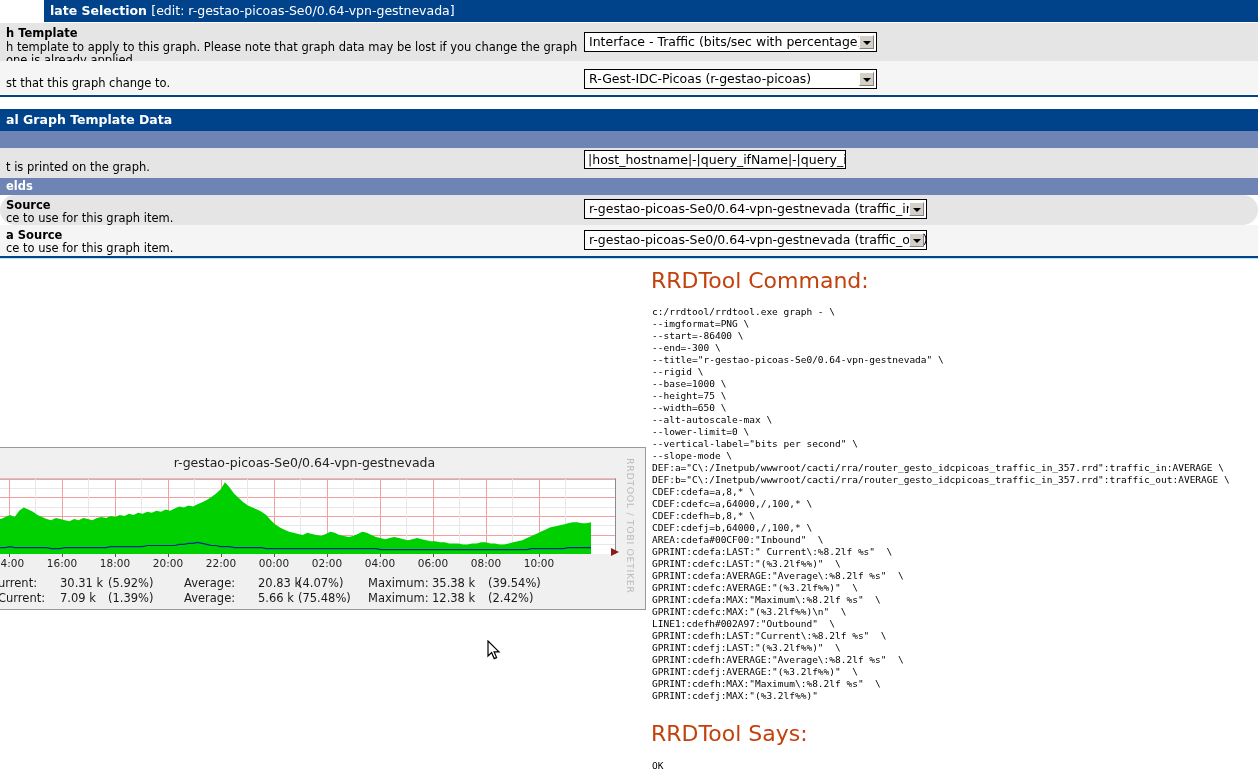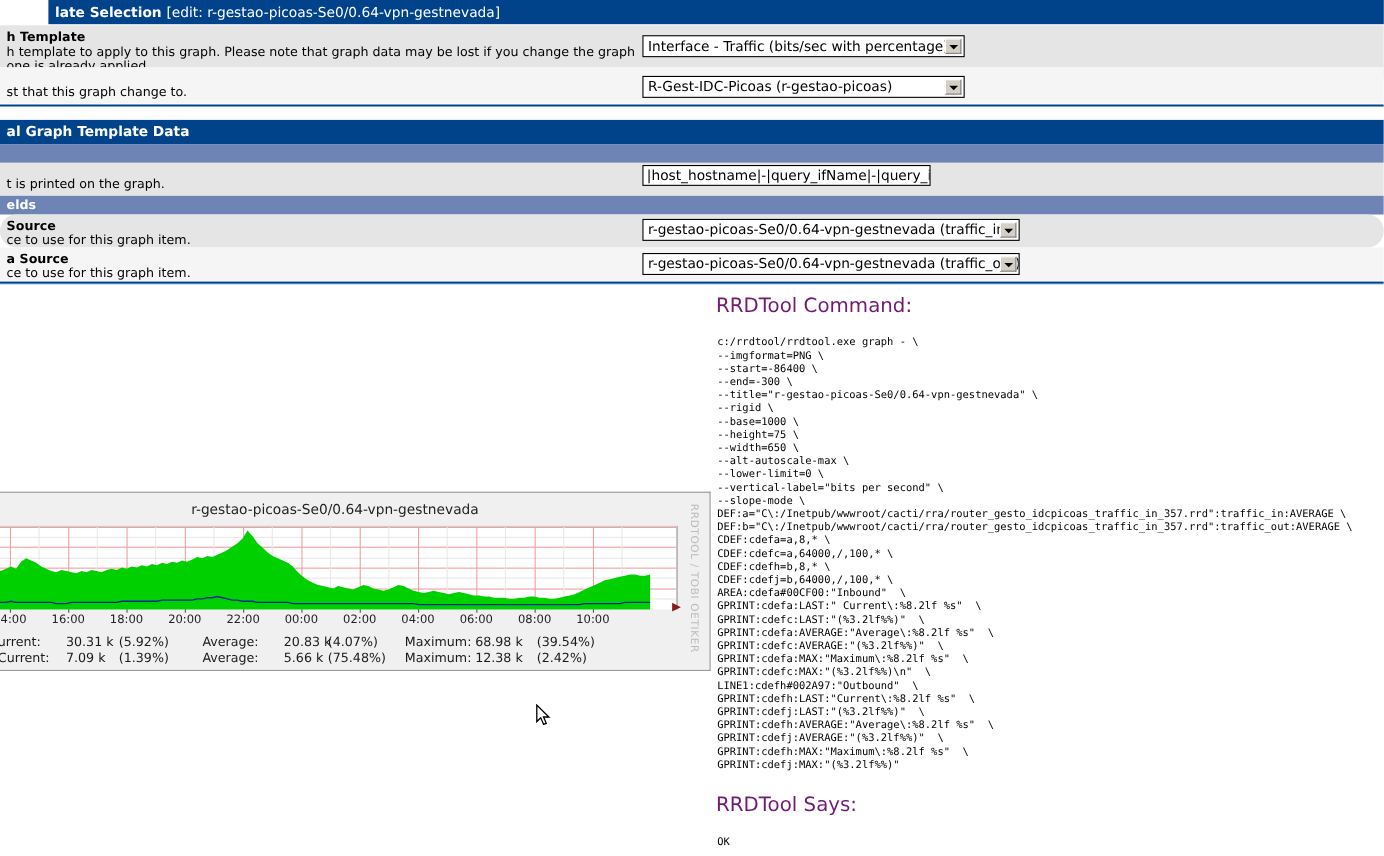--- a/index.html
+++ b/index.html
@@ -202,23 +202,23 @@
     transform: rotate(90deg);
     transform-origin: left top;
     position: absolute;
     left: 11px; top: 0;
     font-style: normal;
   }
 
   
   .h2 {
     position: absolute;
-    font-size: 18px;
+    font-size: 22px;
     font-weight: normal;
-    color: #701a75;
+    color: #c2410c;
     font-family: "DejaVu Sans", sans-serif;
     white-space: nowrap;
   }
   .mono-block {
     position: absolute;
     font-family: "DejaVu Sans Mono", monospace;
     font-size: 9.5px;
     line-height: 12px;
     color: #000000;
     white-space: pre;
@@ -375,21 +375,21 @@
       </div>
 
     <div class="legend-line" style="left:0px; top:128px; width:640px;">
         <span style="left: 0px;">urrent:</span>
         <span style="left: 62px;">30.31 k</span>
         <span style="left: 110px;">(5.92%)</span>
         <span style="left: 186px;">Average:</span>
         <span style="left: 260px;">20.83 k</span>
         <span style="left: 300px;">(4.07%)</span>
         <span style="left: 370px;">Maximum:</span>
-        <span style="left: 434px;">68.98 k</span>
+        <span style="left: 434px;">35.38 k</span>
         <span style="left: 490px;">(39.54%)</span>
       </div>
     <div class="legend-line" style="left:0px; top:143px; width:640px;">
         <span style="left: 0px;">Current:</span>
         <span style="left: 62px;">7.09 k</span>
         <span style="left: 110px;">(1.39%)</span>
         <span style="left: 186px;">Average:</span>
         <span style="left: 260px;">5.66 k</span>
         <span style="left: 300px;">(75.48%)</span>
         <span style="left: 370px;">Maximum:</span>

